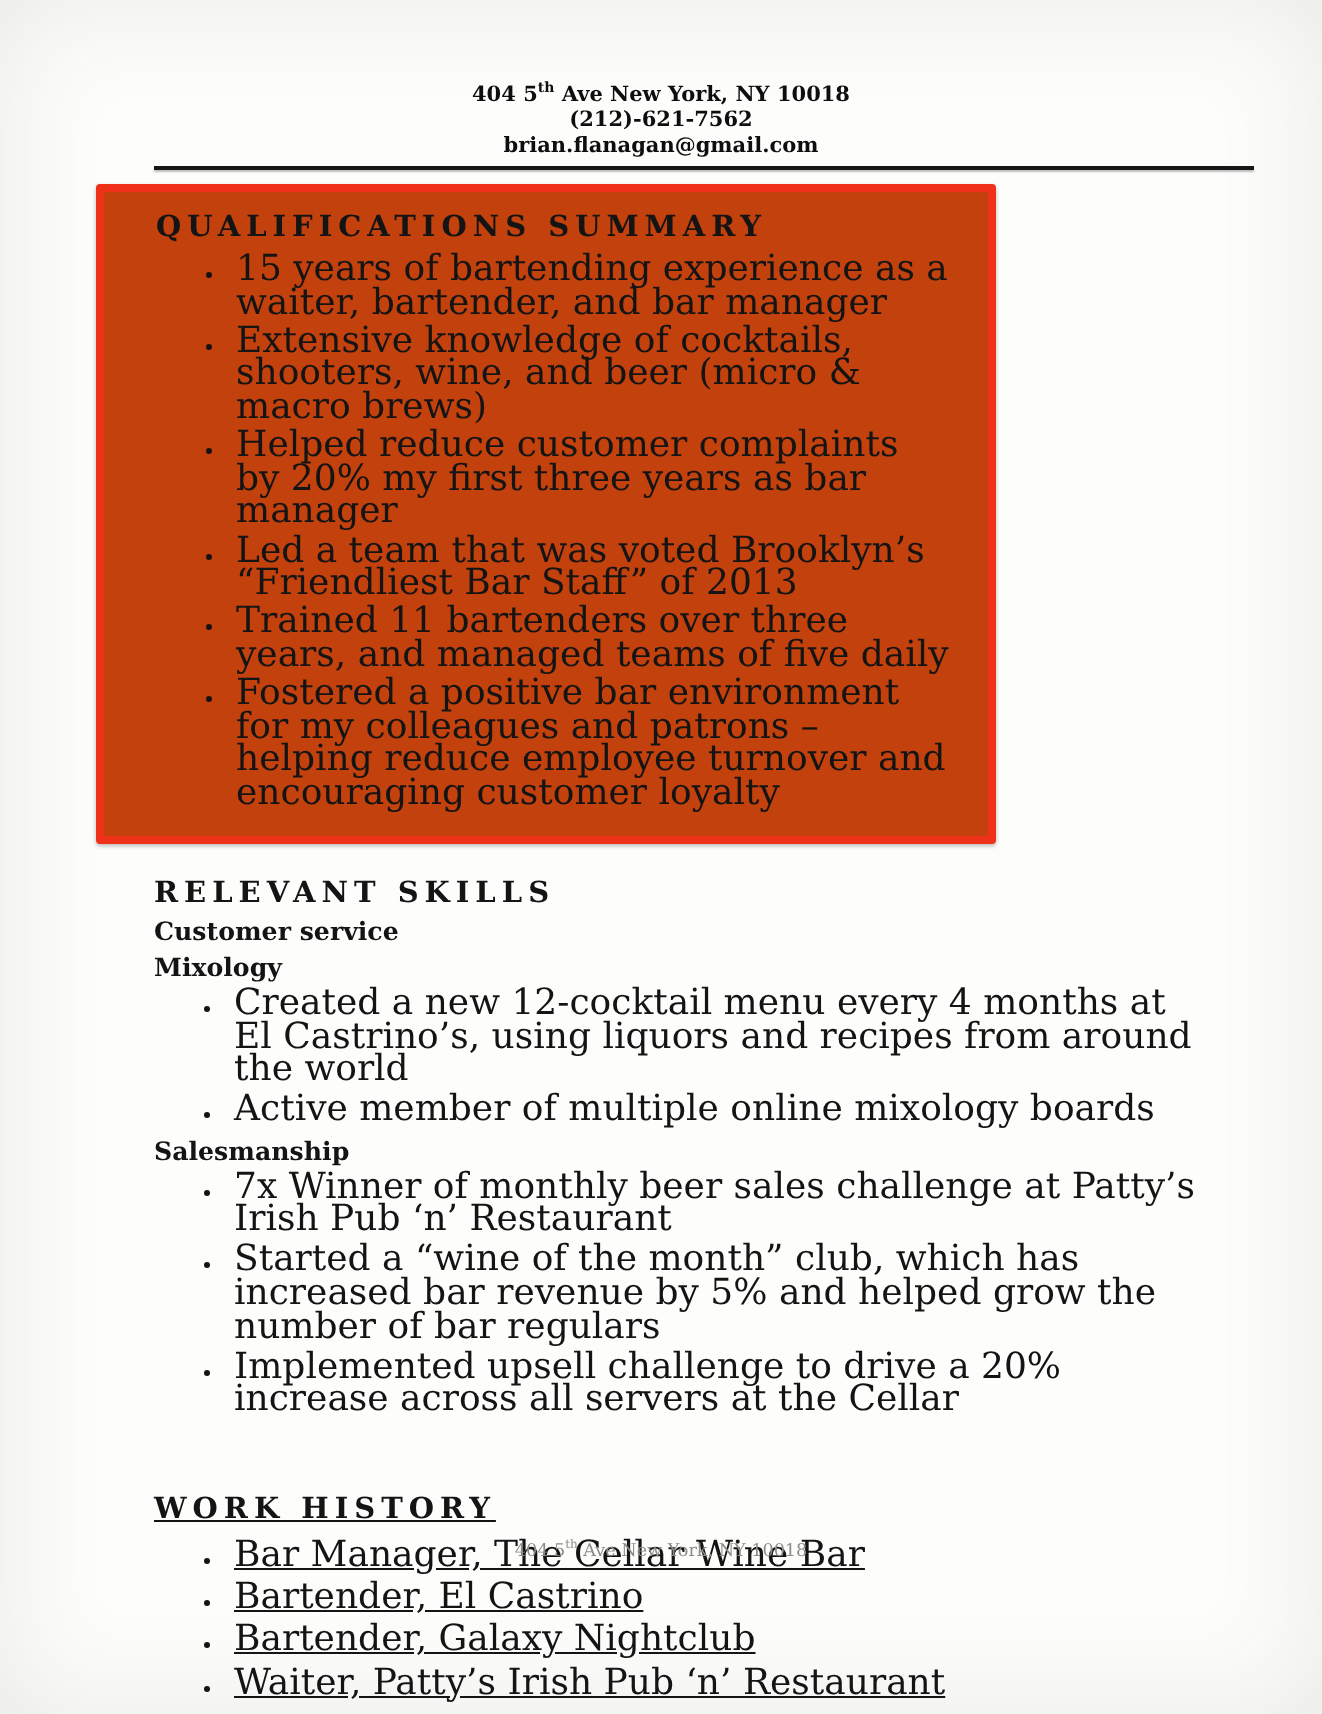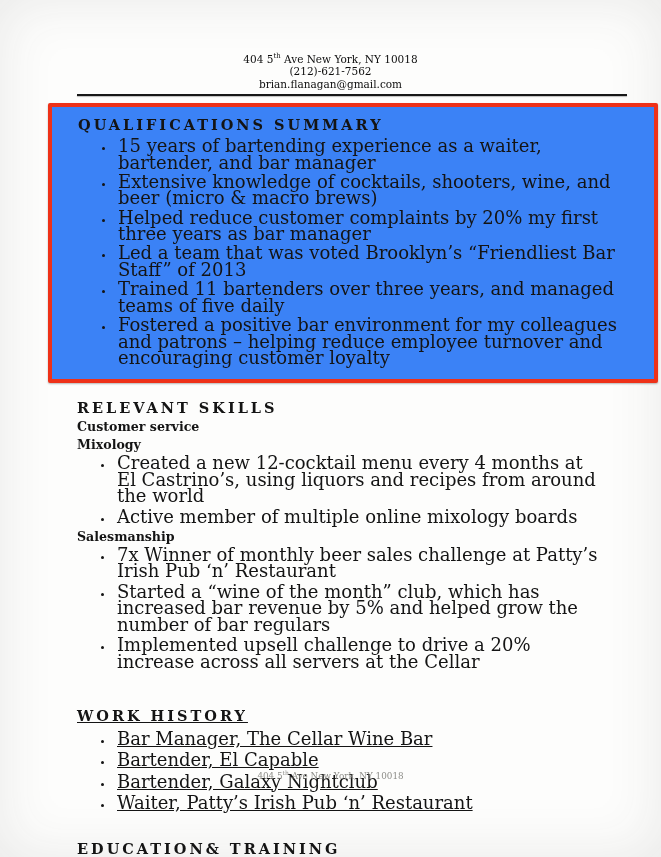--- a/index.html
+++ b/index.html
@@ -12,36 +12,36 @@
     margin: 0 auto;
     background: #fdfdfc;
     box-shadow: inset 0 0 55px rgba(60,60,60,0.10);
     font-family: "DejaVu Serif", "Liberation Serif", serif;
     color: var(--ink);
     overflow: hidden;
   }
   
   .header { padding-top: 30px; text-align: center; }
   .title { font-size: 27px; font-weight: bold; line-height: 30px; letter-spacing: 0.2px; }
-  .contact { margin-top: 20px; font-size: 10.5px; line-height: 12.5px; color: #0e0e0e; }
+  .contact { margin-top: 8px; font-size: 10.5px; line-height: 12.5px; color: #0e0e0e; font-weight: bold; }
   .contact sup { font-size: 7px; }
   .rule {
     height: 2px; background: #171717; border: 0;
     width: 550px; margin: 4px 0 0 77px;
     box-shadow: 0 1px 1px rgba(0,0,0,0.25);
   }
   
   .highlight-box {
     margin: 7px 0 16px 48px;
-    width: 610px;
+    width: 450px;
     min-height: 160px;
     border: 4px solid var(--highlight);
     border-radius: 2px;
     padding: 9px 18px 10px 26px;
-    background: #3b82f6;
+    background: #c2410c;
     box-shadow: 0 1px 2px rgba(0,0,0,0.28);
   }
   
   .section-heading {
     font-size: 14.5px; font-weight: bold; letter-spacing: 3px; line-height: 17px;
   }
   .content { padding-left: 77px; padding-right: 60px; }
   ul { margin: 5px 0 0 0; padding-left: 37px; list-style: disc outside; }
   li { font-size: 18px; line-height: 16.6px; padding-left: 3px; margin-bottom: 2.6px; }
   li::marker { font-size: 10px; }
@@ -112,21 +112,21 @@
           <li>Started a “wine of the month” club, which has increased bar revenue by 5% and helped grow the number of bar regulars</li>
           <li>Implemented upsell challenge to drive a 20% increase across all servers at the Cellar</li>
         </ul>
       </div>
     </div>
 
     <div class="work-section">
       <div class="section-heading">WORK HISTORY</div>
       <ul>
         <li>Bar Manager, The Cellar Wine Bar</li>
-        <li>Bartender, El Capable</li>
+        <li>Bartender, El Castrino</li>
         <li>Bartender, Galaxy Nightclub</li>
         <li>Waiter, Patty’s Irish Pub ‘n’ Restaurant</li>
       </ul>
     </div>
 
     <div class="education-section">
       <div class="section-heading">EDUCATION&amp; TRAINING</div>
 
     </div>
 

